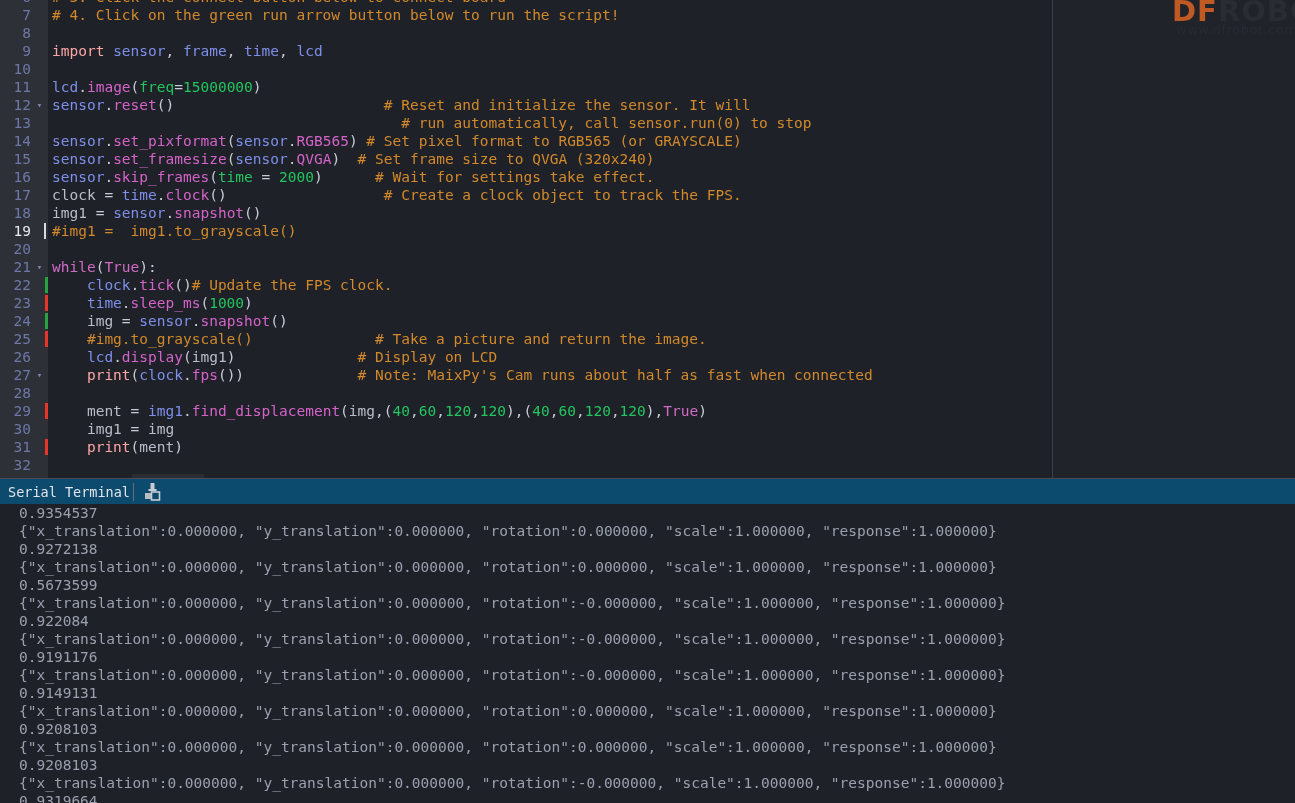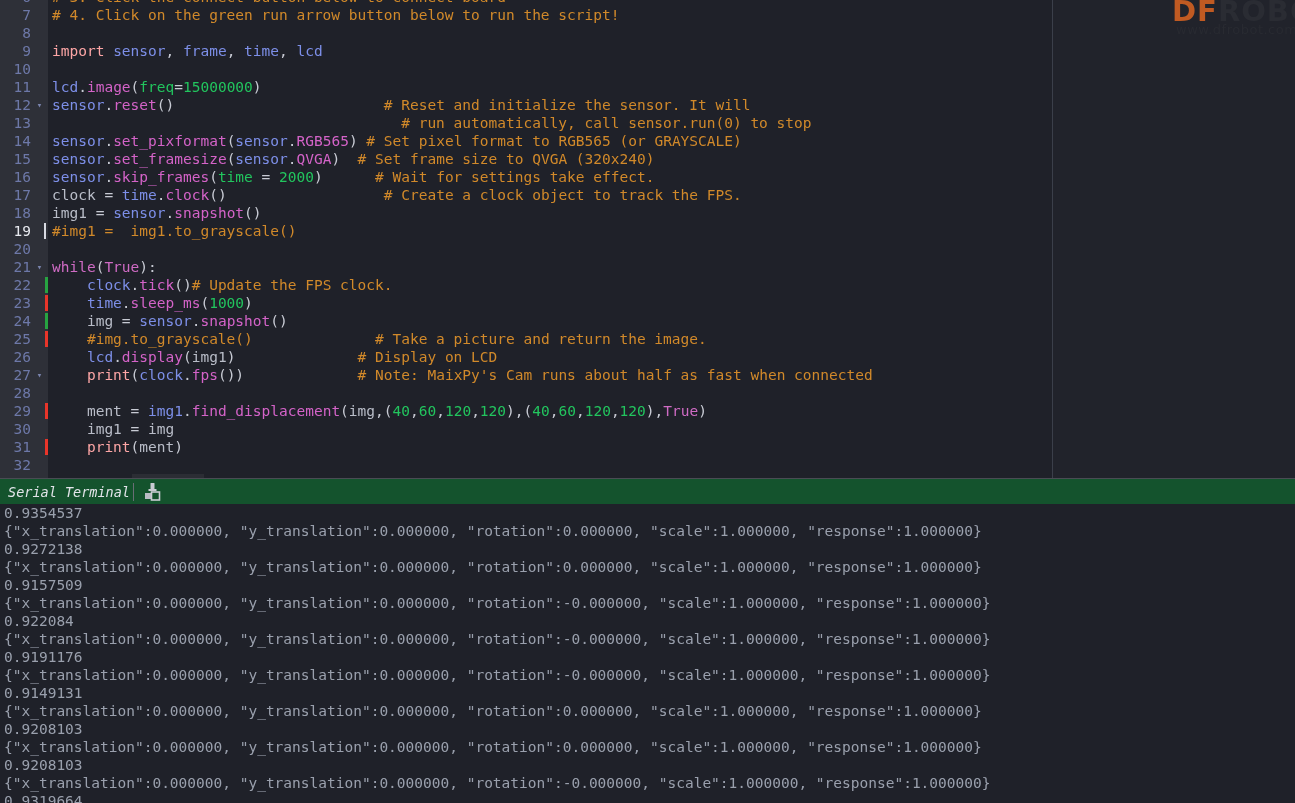--- a/index.html
+++ b/index.html
@@ -76,21 +76,21 @@
   .wm .rest{color:#2a2c33;}
   .wm2{
     position:absolute;left:1176px;top:22px;
     font-family:"DejaVu Sans","Liberation Sans",sans-serif;
     font-size:13px;color:#282a31;letter-spacing:.5px;
   }
 
   
   .term-header{
     position:absolute;left:0;top:478px;width:1295px;height:26px;
-    background:#14532d;border-top:1px solid #4a4c54;font-style:italic;
+    background:#0c4a6e;border-top:1px solid #4a4c54;
   }
   .term-title{
     position:absolute;left:8px;top:0;height:26px;line-height:26px;
     color:#e3e5ea;font-size:13.5px;
     font-family:"DejaVu Sans Mono","Liberation Mono",monospace;
   }
   .term-sep{
     position:absolute;left:133px;top:4px;width:1px;height:18px;background:#6a6d76;
   }
   .term-clear{
@@ -99,21 +99,21 @@
   .term-tab-nub{
     position:absolute;left:132px;top:474px;width:72px;height:5px;background:#2b2d34;
   }
 
   .term-body{
     position:absolute;left:0;top:504px;width:1295px;height:299px;
     background:#1f2129;overflow:hidden;
   }
   .tline{
     height:18px;line-height:18px;white-space:pre;
-    color:#9aa0ad;font-size:14.5px;padding-left:4px;
+    color:#9aa0ad;font-size:14.5px;padding-left:19px;
   }
 </style>
 </head>
 <body>
 
 <div id="app">
 
   <div class="editor-pane">
     <div class="editor-right-bg"></div>
     <div class="editor-divider"></div>
@@ -167,21 +167,21 @@
         <rect x="9.5" y="10" width="8" height="8" fill="none" stroke="#c9ccd3" stroke-width="1.6"></rect>
       </svg>
     </div>
   </div>
 
   <div class="term-body" id="term-body">
       <div class="tline">0.9354537</div>
       <div class="tline">{"x_translation":0.000000, "y_translation":0.000000, "rotation":0.000000, "scale":1.000000, "response":1.000000}</div>
       <div class="tline">0.9272138</div>
       <div class="tline">{"x_translation":0.000000, "y_translation":0.000000, "rotation":0.000000, "scale":1.000000, "response":1.000000}</div>
-      <div class="tline">0.9157509</div>
+      <div class="tline">0.5673599</div>
       <div class="tline">{"x_translation":0.000000, "y_translation":0.000000, "rotation":-0.000000, "scale":1.000000, "response":1.000000}</div>
       <div class="tline">0.922084</div>
       <div class="tline">{"x_translation":0.000000, "y_translation":0.000000, "rotation":-0.000000, "scale":1.000000, "response":1.000000}</div>
       <div class="tline">0.9191176</div>
       <div class="tline">{"x_translation":0.000000, "y_translation":0.000000, "rotation":-0.000000, "scale":1.000000, "response":1.000000}</div>
       <div class="tline">0.9149131</div>
       <div class="tline">{"x_translation":0.000000, "y_translation":0.000000, "rotation":0.000000, "scale":1.000000, "response":1.000000}</div>
       <div class="tline">0.9208103</div>
       <div class="tline">{"x_translation":0.000000, "y_translation":0.000000, "rotation":0.000000, "scale":1.000000, "response":1.000000}</div>
       <div class="tline">0.9208103</div>

